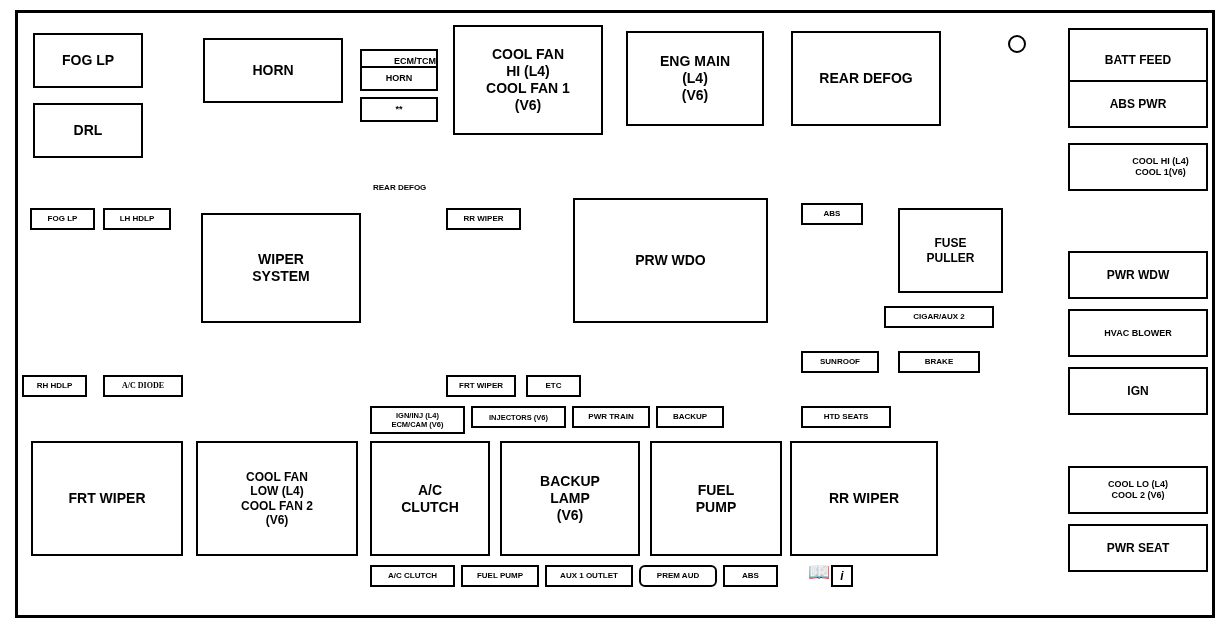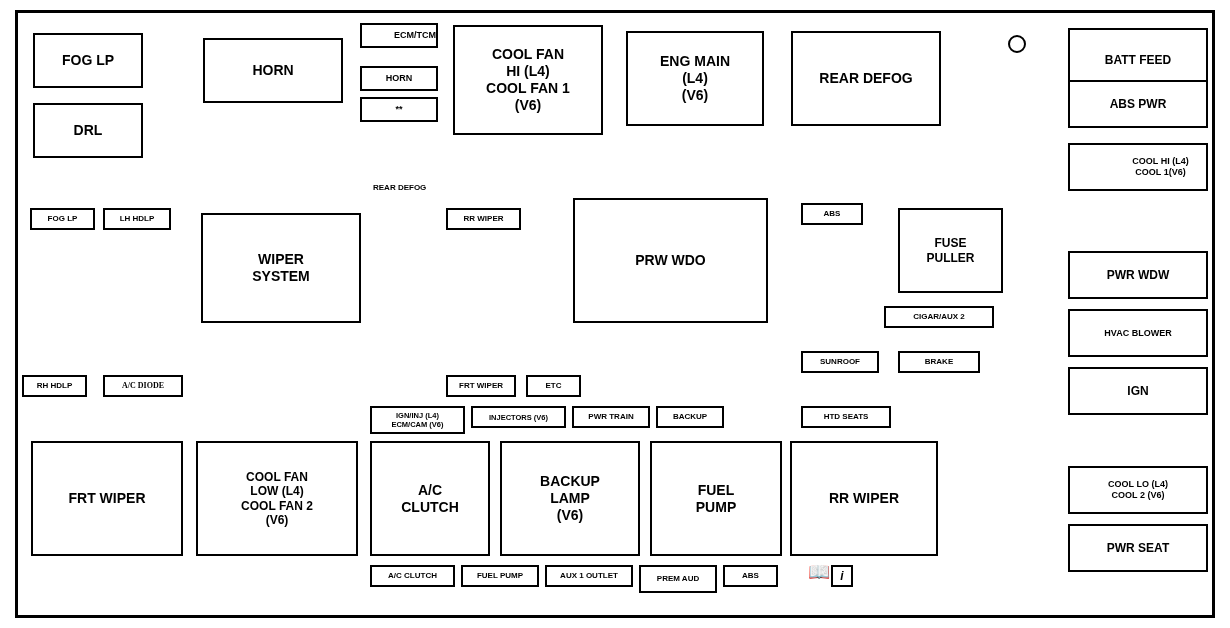--- a/index.html
+++ b/index.html
@@ -64,21 +64,21 @@
   <div class="fuse-box large" style="left:15px;top:20px;width:110px;height:55px;">
     <span>FOG LP</span>
   </div>
   <div class="fuse-box large" style="left:15px;top:90px;width:110px;height:55px;">
     <span>DRL</span>
   </div>
   <div class="fuse-box large" style="left:185px;top:25px;width:140px;height:65px;">
     <span>HORN</span>
   </div>
 
-  <div class="fuse-box small" style="left:342px;top:10px;width:78px;height:25px;padding-left:32px;">
+  <div class="fuse-box small" style="left:342px;top:36px;width:78px;height:25px;padding-left:32px;">
     <span>ECM/TCM</span>
   </div>
   <div class="fuse-box small" style="left:342px;top:53px;width:78px;height:25px;">
     <span>HORN</span>
   </div>
   <div class="fuse-box small" style="left:342px;top:84px;width:78px;height:25px;">
     <span>**</span>
   </div>
 
   <div class="fuse-box large" style="left:435px;top:12px;width:150px;height:110px;">
@@ -212,21 +212,21 @@
 
   <div class="fuse-box tiny" style="left:352px;top:552px;width:85px;height:22px;">
     <span>A/C CLUTCH</span>
   </div>
   <div class="fuse-box tiny" style="left:443px;top:552px;width:78px;height:22px;">
     <span>FUEL PUMP</span>
   </div>
   <div class="fuse-box tiny" style="left:527px;top:552px;width:88px;height:22px;">
     <span>AUX 1 OUTLET</span>
   </div>
-  <div class="fuse-box tiny" style="left:621px;top:552px;width:78px;height:28px;">
+  <div class="fuse-box tiny" style="left:621px;top:552px;width:78px;height:22px;border-radius:6px;">
     <span>PREM AUD</span>
   </div>
   <div class="fuse-box tiny" style="left:705px;top:552px;width:55px;height:22px;">
     <span>ABS</span>
   </div>
 
   <div class="book-icon" style="left:790px;top:548px;font-size:18px;">📖</div>
   <div style="position:absolute;left:813px;top:552px;width:22px;height:22px;border:2px solid #000;display:flex;align-items:center;justify-content:center;font-weight:bold;font-size:12px;font-style:italic;">i</div>
 
 </div>

